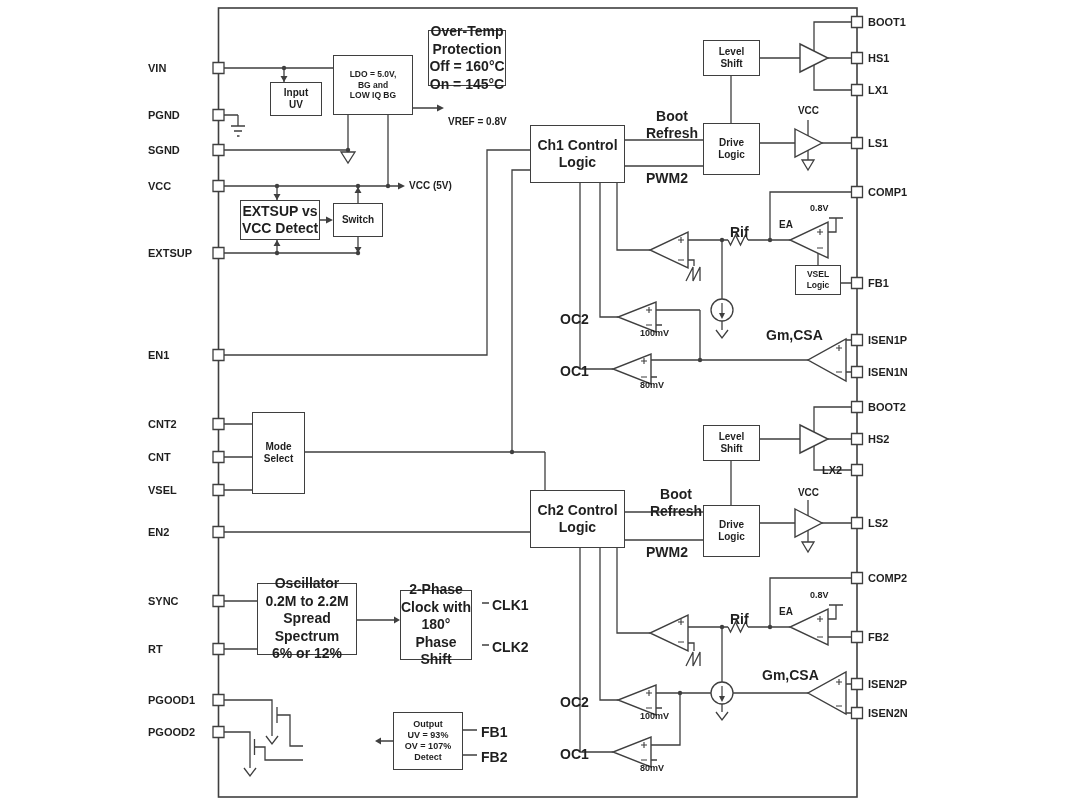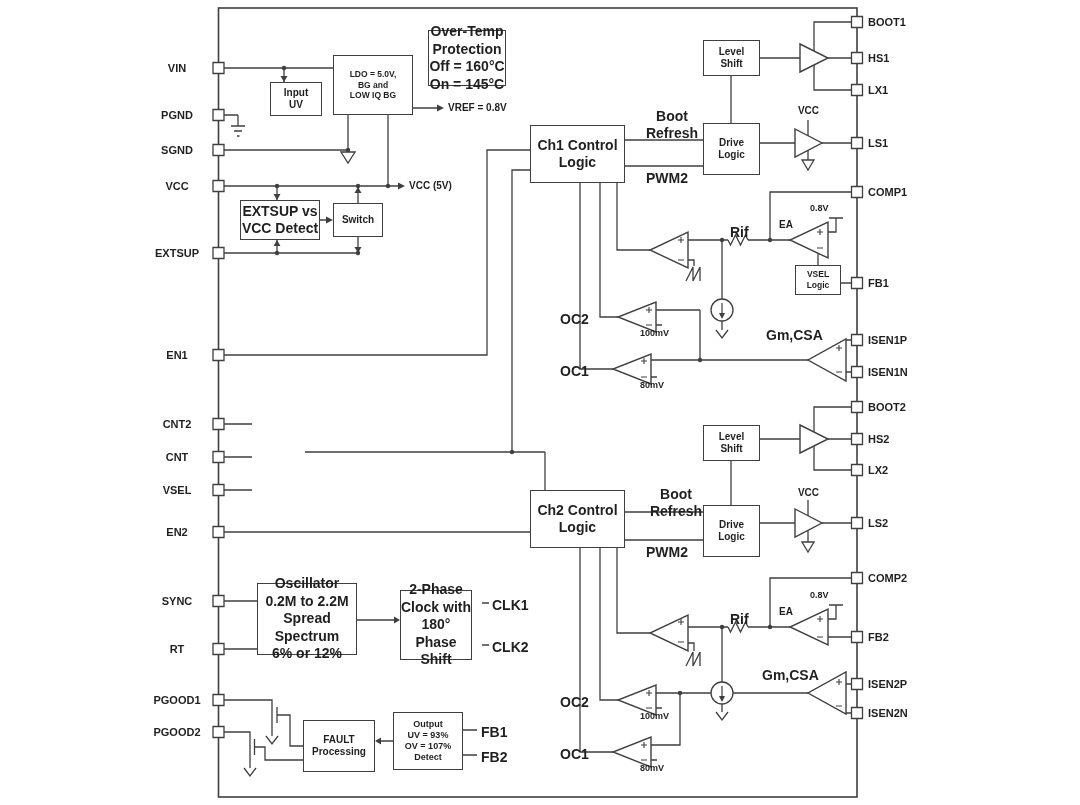--- a/index.html
+++ b/index.html
@@ -4,21 +4,21 @@
 <style>
   html,body{margin:0;padding:0;background:#fff;}
   #stage{position:relative;width:1080px;height:805px;background:#ffffff;overflow:hidden;
          font-family:"Liberation Sans",sans-serif;}
   #wires{position:absolute;left:0;top:0;}
   .box{position:absolute;box-sizing:border-box;border:1.5px solid #3f3f3f;background:#fff;
        display:flex;align-items:center;justify-content:center;text-align:center;
        font-weight:bold;color:#1f1f1f;white-space:pre-line;line-height:1.25;z-index:2;}
   .lbl{position:absolute;font-weight:bold;color:#1f1f1f;white-space:pre-line;
        line-height:1.2;z-index:3;}
-  .r{text-align:center;}
+  .r{text-align:left;}
   .c{text-align:center;}
   .f8{font-size:8.5px;} .f9{font-size:9px;} .f95{font-size:14px;}
   .f10{font-size:10px;} .f11{font-size:11px;}
 </style>
 </head>
 <body>
 
 <div id="stage">
 
 <svg id="wires" width="1080" height="805" viewBox="0 0 1080 805">
@@ -144,36 +144,36 @@
 VCC Detect</div>
 <div class="box f10" style="left:333px;top:203px;width:50px;height:34px">Switch</div>
 <div class="box f95" style="left:530px;top:125px;width:95px;height:58px">Ch1 Control
 Logic</div>
 <div class="box f10" style="left:703px;top:40px;width:57px;height:36px">Level
 Shift</div>
 <div class="box f10" style="left:703px;top:123px;width:57px;height:52px">Drive
 Logic</div>
 <div class="box f8" style="left:795px;top:265px;width:46px;height:30px">VSEL
 Logic</div>
+<div class="box f10" style="left:252px;top:412px;width:53px;height:82px">Mode
+Select</div>
 <div class="box f95" style="left:530px;top:490px;width:95px;height:58px">Ch2 Control
 Logic</div>
 <div class="box f10" style="left:703px;top:425px;width:57px;height:36px">Level
 Shift</div>
 <div class="box f10" style="left:703px;top:505px;width:57px;height:52px">Drive
 Logic</div>
 <div class="box f95" style="left:257px;top:583px;width:100px;height:72px">Oscillator
 0.2M to 2.2M
 Spread Spectrum
 6% or 12%</div>
 <div class="box f95" style="left:400px;top:590px;width:72px;height:70px">2-Phase
 Clock with
 180° Phase
 Shift</div>
-<div class="box f10" style="left:303px;top:720px;width:72px;height:52px">FAULT
-Processing</div>
 <div class="box f9" style="left:393px;top:712px;width:70px;height:58px">Output
 UV = 93%
 OV = 107%
 Detect</div>
 
 <div class="lbl f11 r" style="left:148px;top:62px;width:58px">VIN</div>
 <div class="lbl f11 r" style="left:148px;top:109px;width:58px">PGND</div>
 <div class="lbl f11 r" style="left:148px;top:144px;width:58px">SGND</div>
 <div class="lbl f11 r" style="left:148px;top:180px;width:58px">VCC</div>
 <div class="lbl f11 r" style="left:148px;top:247px;width:58px">EXTSUP</div>
@@ -190,28 +190,28 @@
 <div class="lbl f11" style="left:868px;top:16px">BOOT1</div>
 <div class="lbl f11" style="left:868px;top:52px">HS1</div>
 <div class="lbl f11" style="left:868px;top:84px">LX1</div>
 <div class="lbl f11" style="left:868px;top:137px">LS1</div>
 <div class="lbl f11" style="left:868px;top:186px">COMP1</div>
 <div class="lbl f11" style="left:868px;top:277px">FB1</div>
 <div class="lbl f11" style="left:868px;top:334px">ISEN1P</div>
 <div class="lbl f11" style="left:868px;top:366px">ISEN1N</div>
 <div class="lbl f11" style="left:868px;top:401px">BOOT2</div>
 <div class="lbl f11" style="left:868px;top:433px">HS2</div>
-<div class="lbl f11" style="left:868px;top:464px">LX2</div>
+<div class="lbl f11" style="left:822px;top:464px">LX2</div>
 <div class="lbl f11" style="left:868px;top:517px">LS2</div>
 <div class="lbl f11" style="left:868px;top:572px">COMP2</div>
 <div class="lbl f11" style="left:868px;top:631px">FB2</div>
 <div class="lbl f11" style="left:868px;top:678px">ISEN2P</div>
 <div class="lbl f11" style="left:868px;top:707px">ISEN2N</div>
 
-<div class="lbl f10" style="left:448px;top:102px">VREF = 0.8V</div>
+<div class="lbl f10" style="left:448px;top:116px">VREF = 0.8V</div>
 <div class="lbl f10" style="left:409px;top:180px">VCC (5V)</div>
 <div class="lbl f95 c" style="left:641px;top:108px;width:62px">Boot
 Refresh</div>
 <div class="lbl f95" style="left:646px;top:170px">PWM2</div>
 <div class="lbl f10 c" style="left:795px;top:105px;width:27px">VCC</div>
 <div class="lbl f9" style="left:810px;top:203px">0.8V</div>
 <div class="lbl f10" style="left:779px;top:219px">EA</div>
 <div class="lbl f95" style="left:730px;top:224px">Rif</div>
 <div class="lbl f95" style="left:766px;top:327px">Gm,CSA</div>
 <div class="lbl f95" style="left:560px;top:311px">OC2</div>

